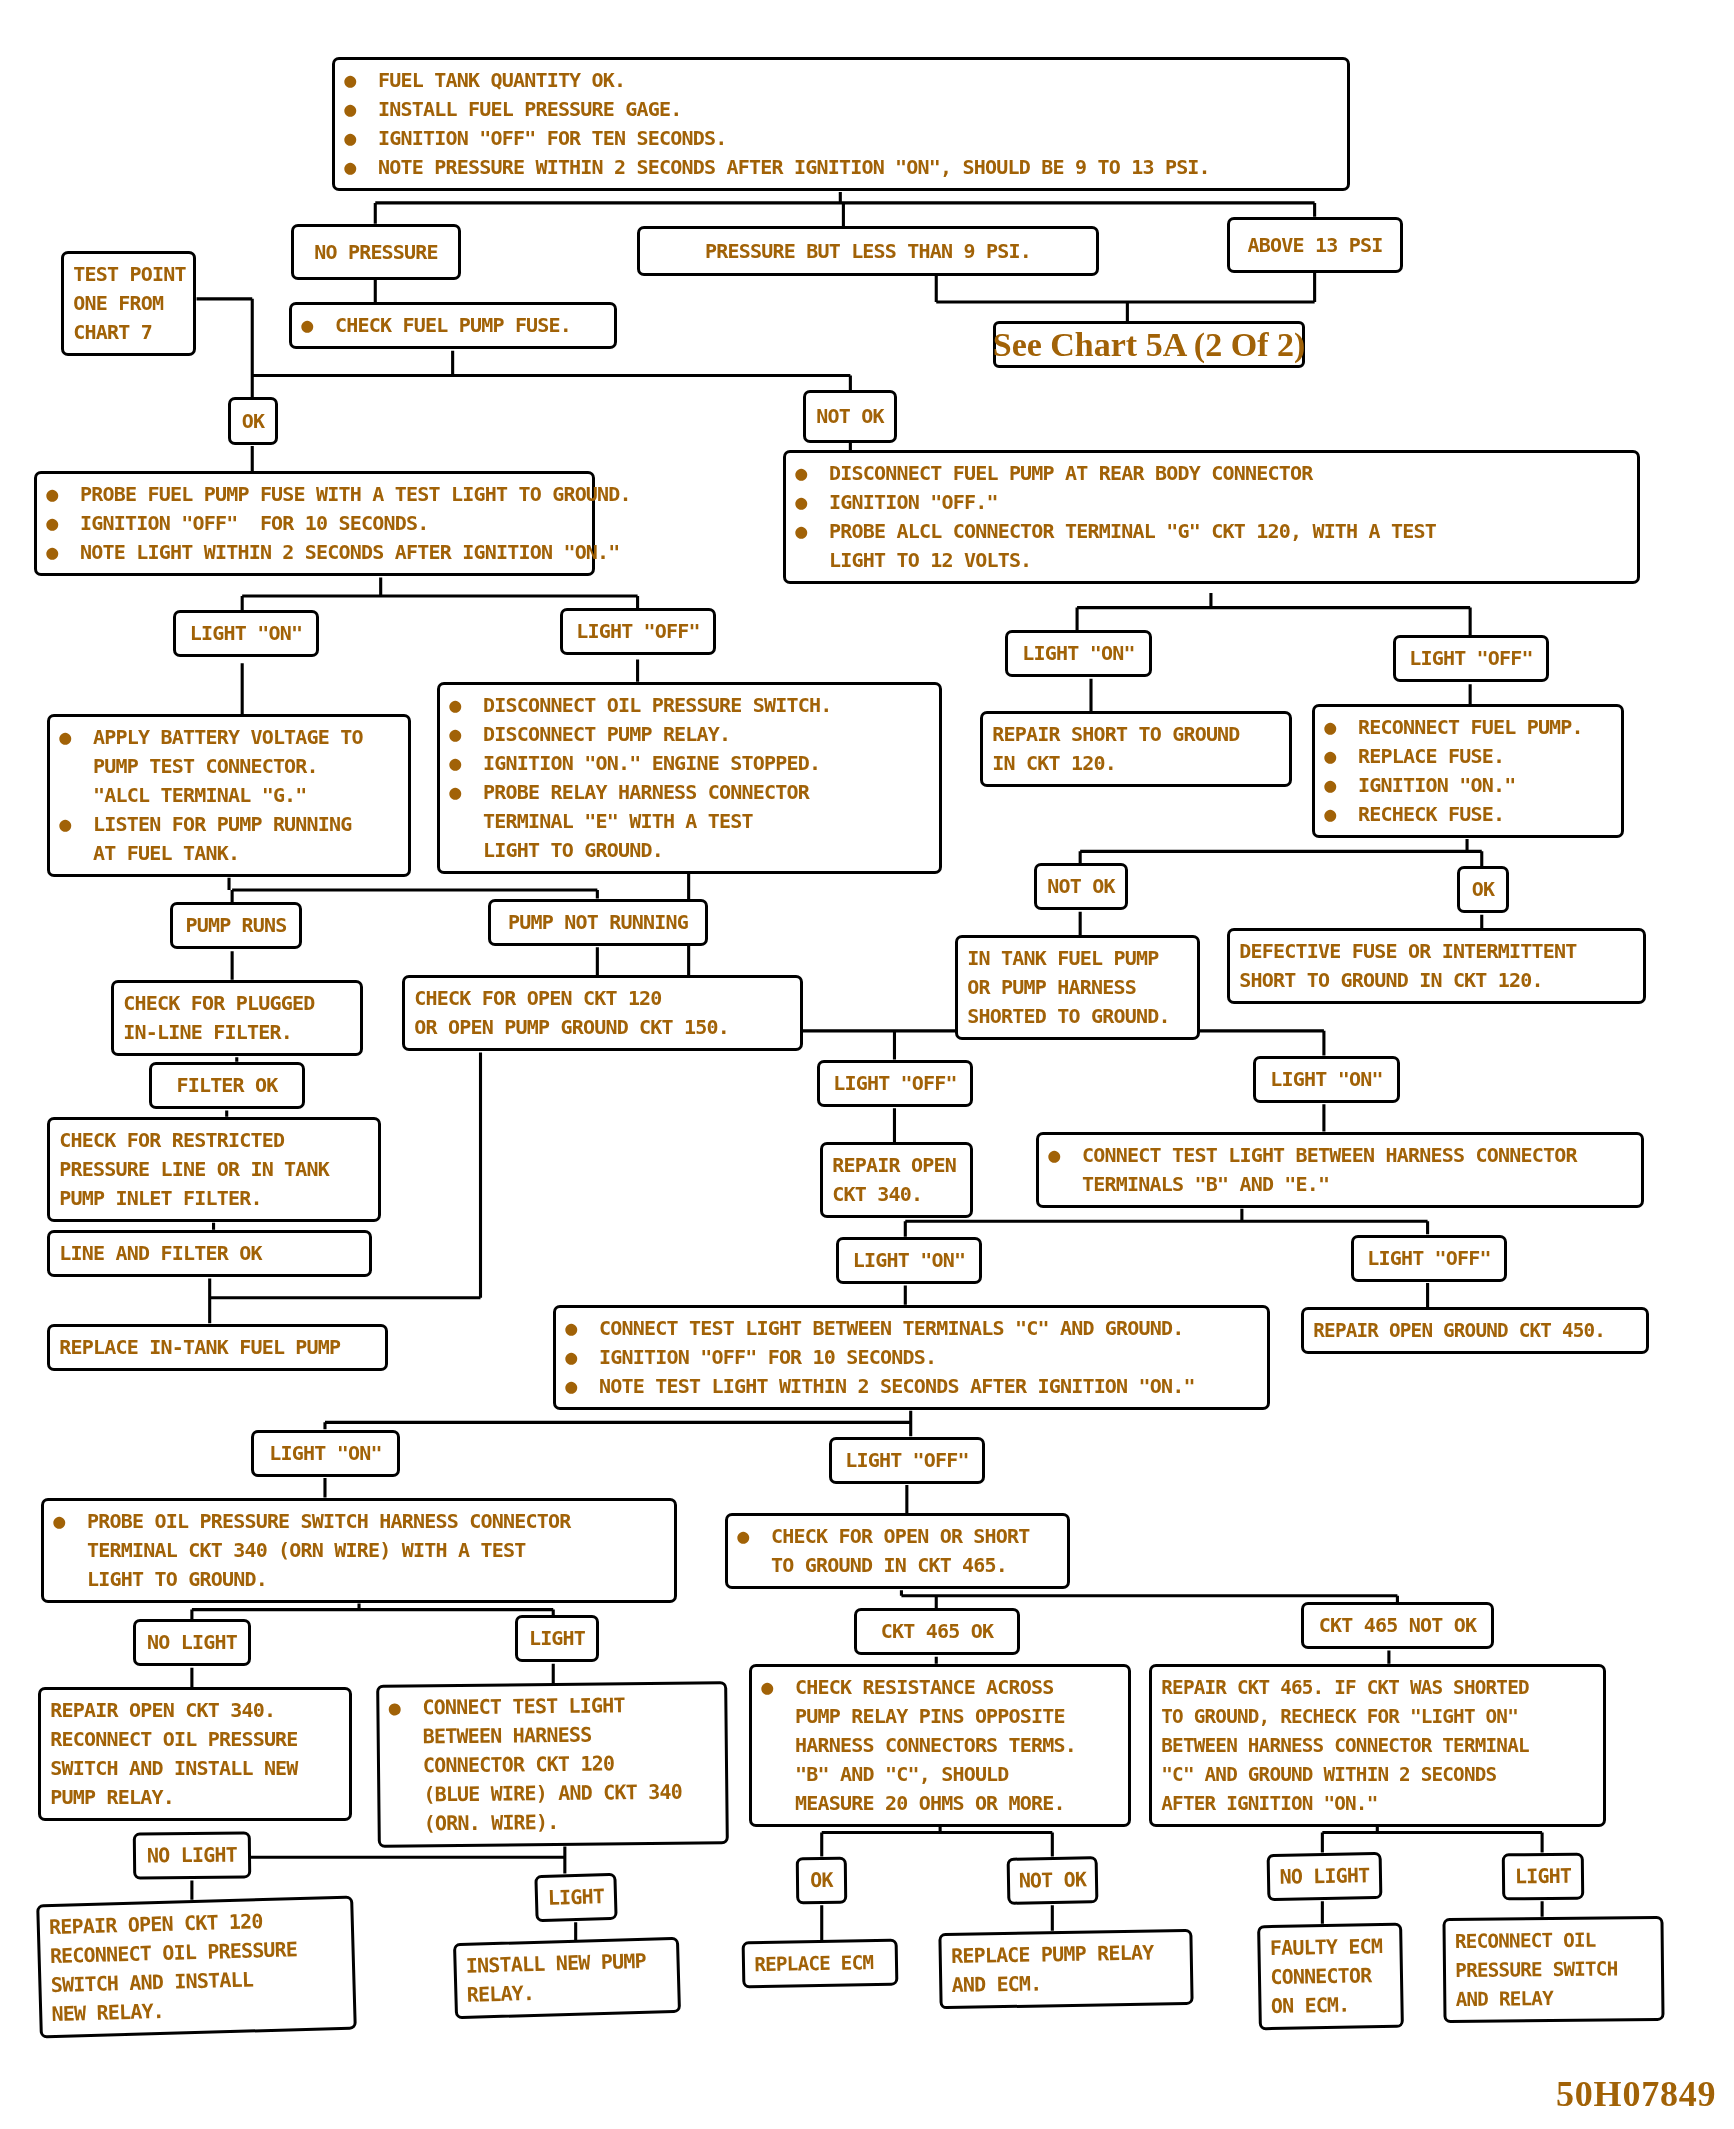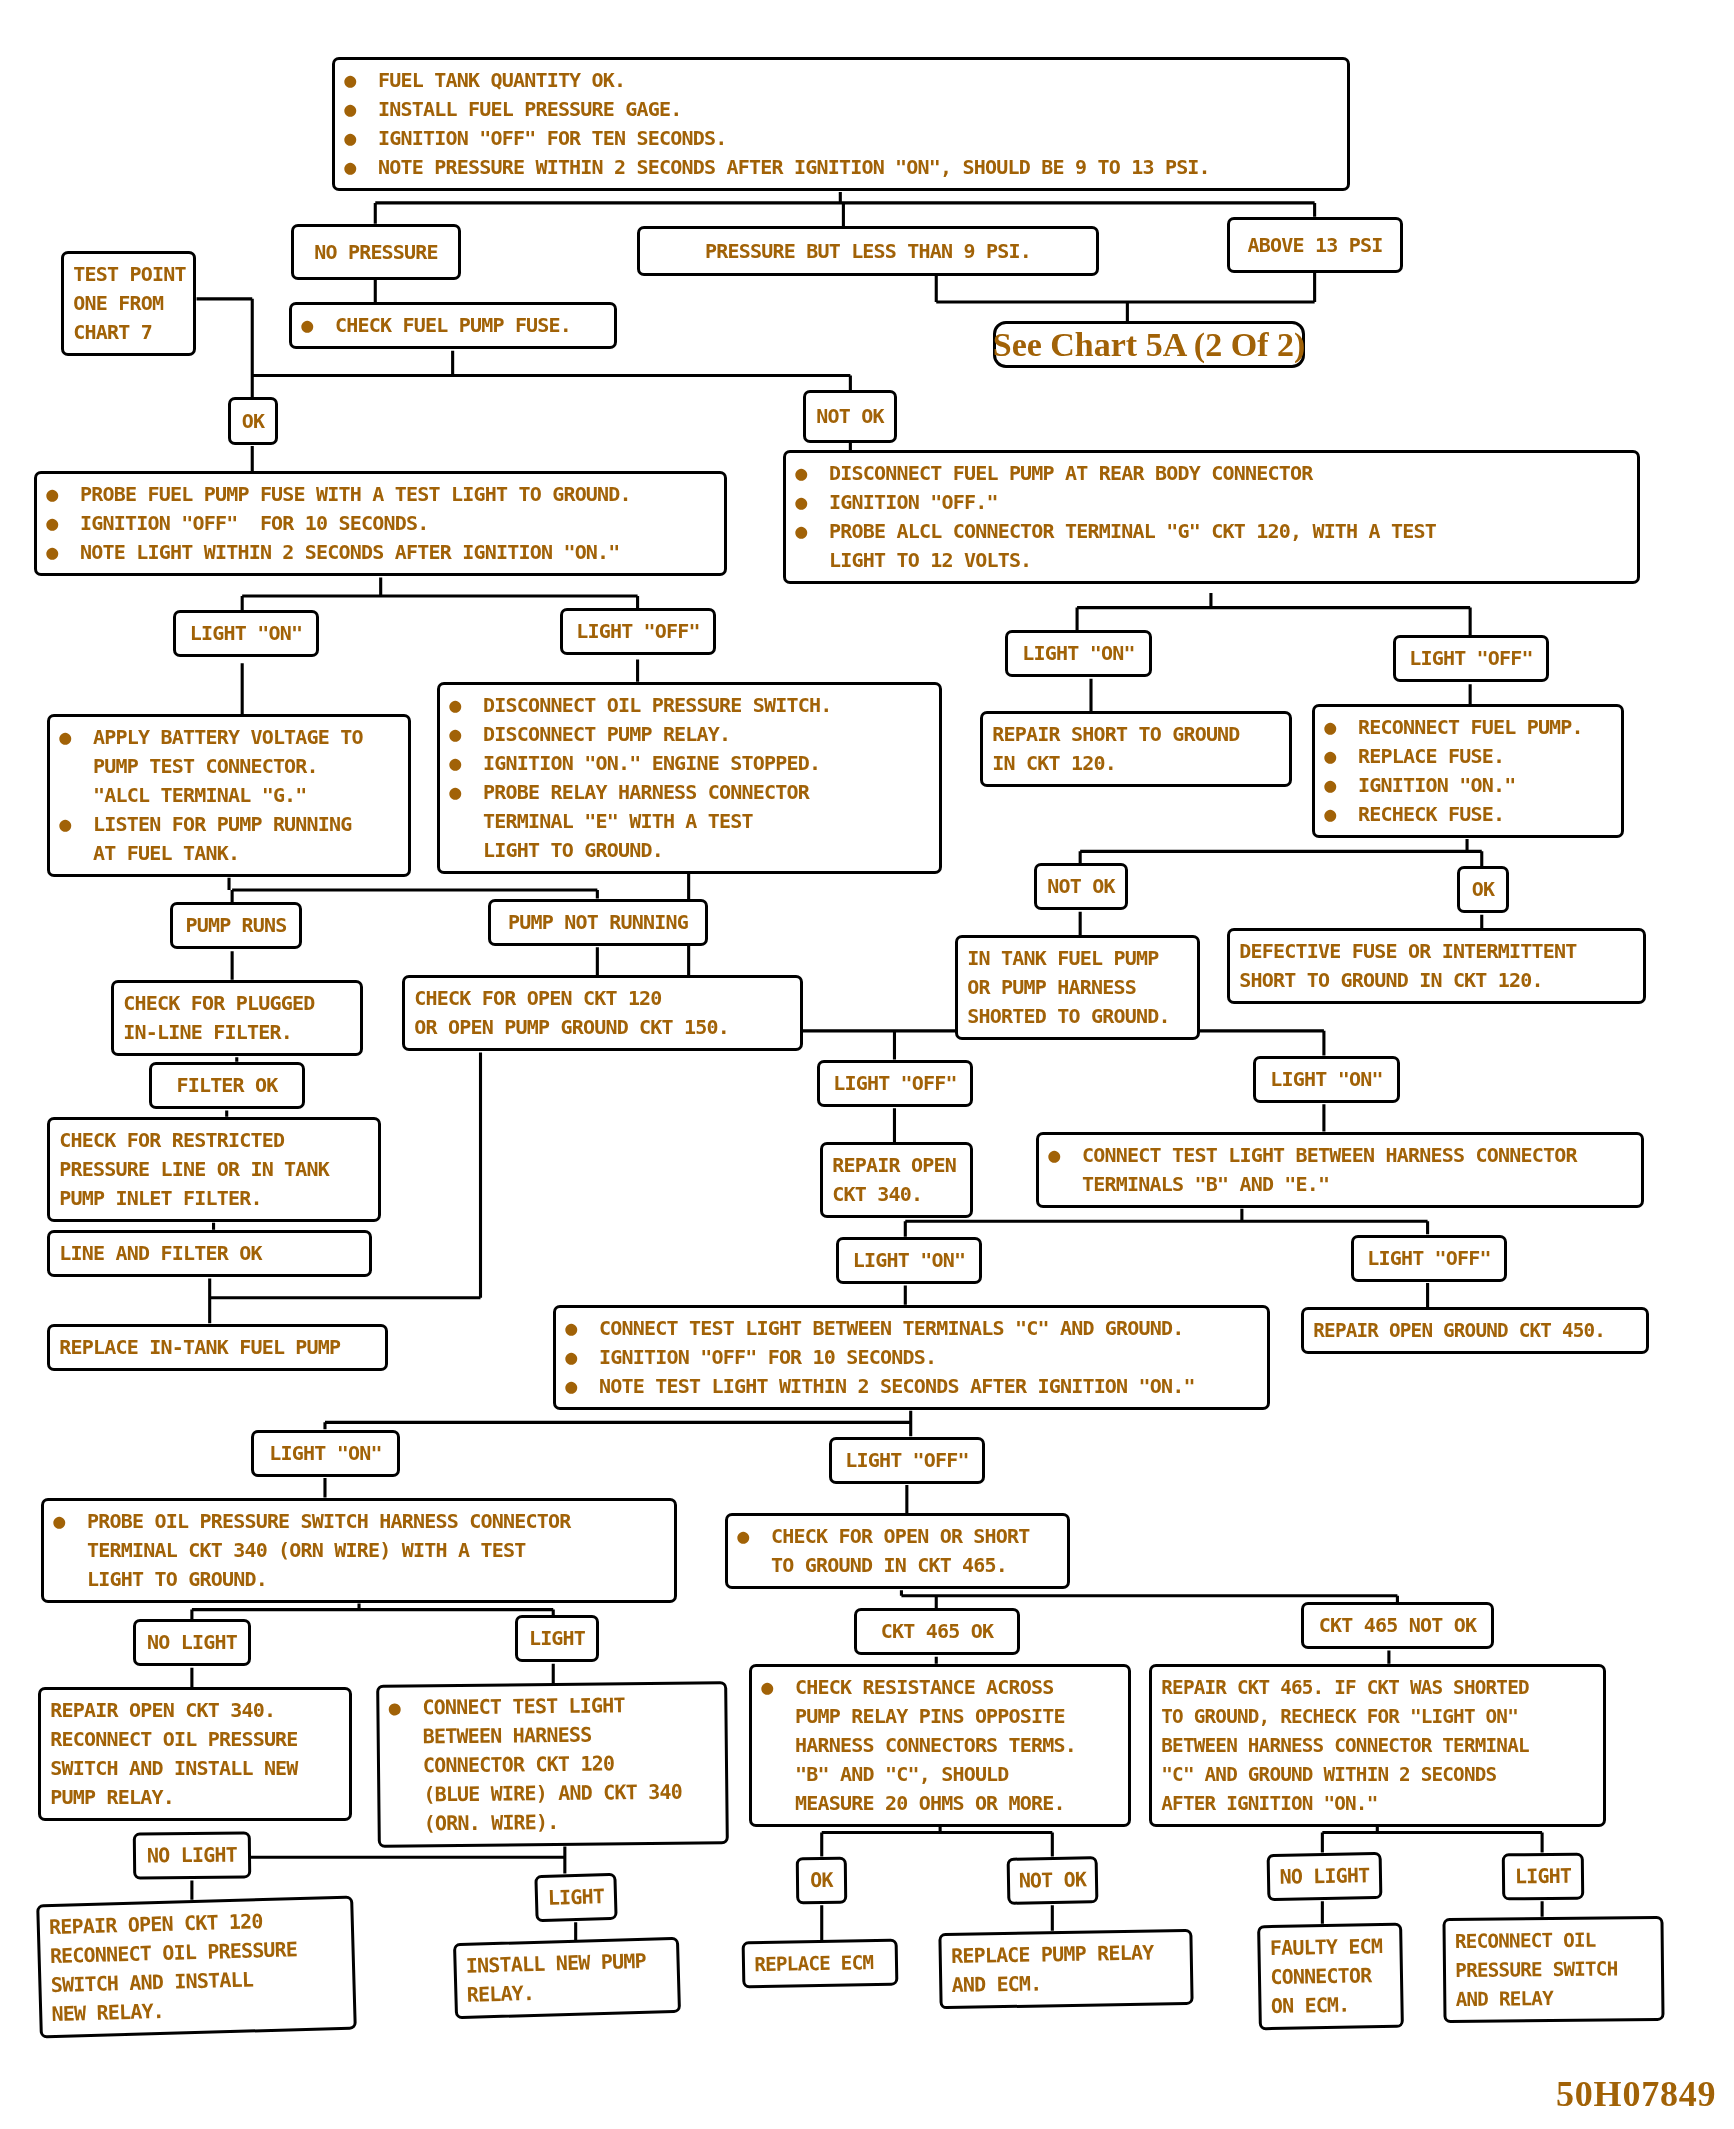--- a/index.html
+++ b/index.html
@@ -12,21 +12,21 @@
     position:absolute; border:3.9px solid #000; border-radius:7px; background:#fff;
     font:700 20px/29px "DejaVu Sans Mono", monospace;
     white-space:pre; padding:6.2px 9.3px; box-sizing:border-box; letter-spacing:-0.8px;
   }
   .label {
     display:flex; align-items:center; justify-content:center; text-align:center;
     padding:6.2px 7.7px;
   }
   .serif {
     font-family:"Liberation Serif", serif; font-weight:700; font-size:34px;
-    letter-spacing:0; border-radius:13px;
+    letter-spacing:0; border-radius:6px;
   }
   .code {
     position:absolute; font:700 36px "Liberation Serif", serif; letter-spacing:0.8px;
   }
   .f25 { font-size:19.3px; }
   .t1 { transform:rotate(-1deg); }
   .t2 { transform:rotate(-1.6deg); }
   .t3 { transform:rotate(-0.6deg); }
 </style>
 </head>
@@ -78,21 +78,21 @@
   <div class="node label" style="left:1227px;top:217px;width:176px;min-height:56px">ABOVE 13 PSI</div>
   <div class="node" style="left:61px;top:251px;width:135px">TEST POINT
 ONE FROM
 CHART 7</div>
   <div class="node" style="left:289px;top:302px;width:328px">●  CHECK FUEL PUMP FUSE.</div>
   <div class="node label serif" style="left:993px;top:321px;width:312px;min-height:43px">See Chart 5A (2 Of 2)</div>
 
   <div class="node label" style="left:228px;top:397px;width:50px;min-height:48px">OK</div>
   <div class="node label" style="left:803px;top:390px;width:94px;min-height:53px">NOT OK</div>
 
-  <div class="node" style="left:34px;top:471px;width:693px">●  PROBE FUEL PUMP FUSE WITH A TEST LIGHT TO GROUND.
+  <div class="node" style="left:34px;top:471px;width:561px">●  PROBE FUEL PUMP FUSE WITH A TEST LIGHT TO GROUND.
 ●  IGNITION "OFF"  FOR 10 SECONDS.
 ●  NOTE LIGHT WITHIN 2 SECONDS AFTER IGNITION "ON."</div>
   <div class="node" style="left:783px;top:450px;width:857px">●  DISCONNECT FUEL PUMP AT REAR BODY CONNECTOR
 ●  IGNITION "OFF."
 ●  PROBE ALCL CONNECTOR TERMINAL "G" CKT 120, WITH A TEST
    LIGHT TO 12 VOLTS.</div>
 
   <div class="node label" style="left:173px;top:610px;width:146px">LIGHT "ON"</div>
   <div class="node label" style="left:560px;top:608px;width:156px">LIGHT "OFF"</div>
   <div class="node label" style="left:1005px;top:630px;width:147px">LIGHT "ON"</div>

